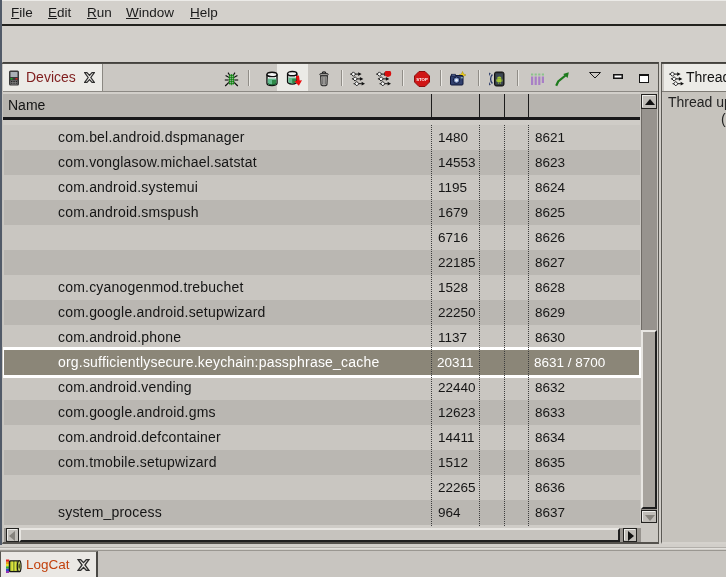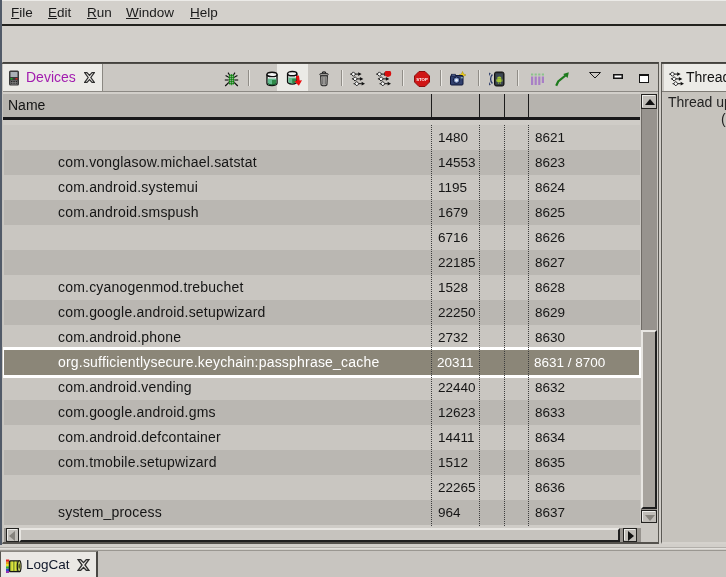--- a/index.html
+++ b/index.html
@@ -13,21 +13,21 @@
 #menubar span { position:absolute; top:0; line-height:24px; color:#1a1a1a; }
 #menubar u { text-decoration:underline; }
 
 
 #devpanel { position:absolute; left:2px; top:62px; width:657px; height:482px;
   border:1px solid #5b5954; border-left:1px solid #c6c3be; border-top:1px solid #43413d; border-bottom:2px solid #55524d; background:#cbc8c3; overflow:hidden; }
 #devtabbar { position:absolute; left:0; top:0; width:655px; height:29px; background:#cbc8c3;
   border-bottom:1px solid #8c8984; }
 #devtab { position:absolute; left:0; top:0; width:100px; height:28px; background:#ecebe7;
   border-right:1px solid #8b8882; }
-#devtab .lbl { position:absolute; left:23px; top:0; line-height:28px; font-size:14px; color:#a21caf; }
+#devtab .lbl { position:absolute; left:23px; top:0; line-height:28px; font-size:14px; color:#7f1d1d; }
 .sep { position:absolute; top:7px; width:2px; height:16px;
   background:linear-gradient(to right,#908d87 0,#908d87 1px,#e9e7e3 1px); }
 #hlbtn { position:absolute; left:274px; top:0; width:31px; height:28px; background:#ebeae6; }
 .icon16 { position:absolute; width:16px; height:16px; }
 
 
 #gap1 { position:absolute; left:0; top:29px; width:637px; height:2px; background:#d2cfca; }
 #thead { position:absolute; left:0; top:31px; width:637px; height:23px; background:#b6b3ae; }
 #thead .t { position:absolute; left:5px; line-height:23px; font-size:14px; color:#141414; }
 #theadline { position:absolute; left:0; top:54px; width:637px; height:3px; background:#18181a; }
@@ -72,21 +72,21 @@
 #rcontent { position:absolute; left:1px; top:29px; width:64px; height:452px; background:#c6c3bd; }
 #rcontent .l1 { position:absolute; left:5px; top:2px; font-size:14px; color:#232323; white-space:nowrap; }
 #rcontent .l2 { position:absolute; left:58px; top:19px; font-size:14px; color:#232323; white-space:nowrap; }
 #rtab .lbl { position:absolute; left:22px; line-height:28px; font-size:14px; color:#111; }
 
 
 #botline { position:absolute; left:0; top:550px; width:726px; height:1px; background:#9a9791; }
 #bottabbar { position:absolute; left:0; top:551px; width:726px; height:26px; background:#c8c5c0; }
 #logtab { position:absolute; left:0; top:0; width:98px; height:26px; background:#eae8e4;
   border-left:1px solid #55534e; border-right:2px solid #4a4844; border-top:1px solid #8b8882; }
-#logtab .lbl { position:absolute; left:25px; line-height:25px; font-size:13.5px; color:#0f172a;text-align:right; }
+#logtab .lbl { position:absolute; left:25px; line-height:25px; font-size:13.5px; color:#c2410c;text-align:right; }
 </style>
 </head>
 <body>
 
 <div class="abs" style="left:0;top:0;width:2px;height:545px;background:#515a68;z-index:50"></div>
 <div id="menubar">
   <span style="left:11px"><u>F</u>ile</span>
   <span style="left:48px"><u>E</u>dit</span>
   <span style="left:87px"><u>R</u>un</span>
   <span style="left:126px"><u>W</u>indow</span>
@@ -260,20 +260,21 @@
     </div>
   <div class="hline" style="left:428px"></div>
   <div class="hline" style="left:476px"></div>
   <div class="hline" style="left:501px"></div>
   <div class="hline" style="left:525px"></div>
   <div id="theadline"></div>
   <div id="gap2"></div>
 
   <div id="rows">
     <div class="row odd">
+        <span class="nm">com.bel.android.dspmanager</span>
         <span class="pid">1480</span>
         <span class="prt">8621</span>
       </div>
     <div class="row even">
         <span class="nm">com.vonglasow.michael.satstat</span>
         <span class="pid">14553</span>
         <span class="prt">8623</span>
       </div>
     <div class="row odd">
         <span class="nm">com.android.systemui</span>
@@ -298,21 +299,21 @@
         <span class="pid">1528</span>
         <span class="prt">8628</span>
       </div>
     <div class="row even">
         <span class="nm">com.google.android.setupwizard</span>
         <span class="pid">22250</span>
         <span class="prt">8629</span>
       </div>
     <div class="row odd">
         <span class="nm">com.android.phone</span>
-        <span class="pid">2732</span>
+        <span class="pid">1137</span>
         <span class="prt">8630</span>
       </div>
     <div class="row even" style="background:transparent"></div>
     <div class="row odd">
         <span class="nm">com.android.vending</span>
         <span class="pid">22440</span>
         <span class="prt">8632</span>
       </div>
     <div class="row even">
         <span class="nm">com.google.android.gms</span>

